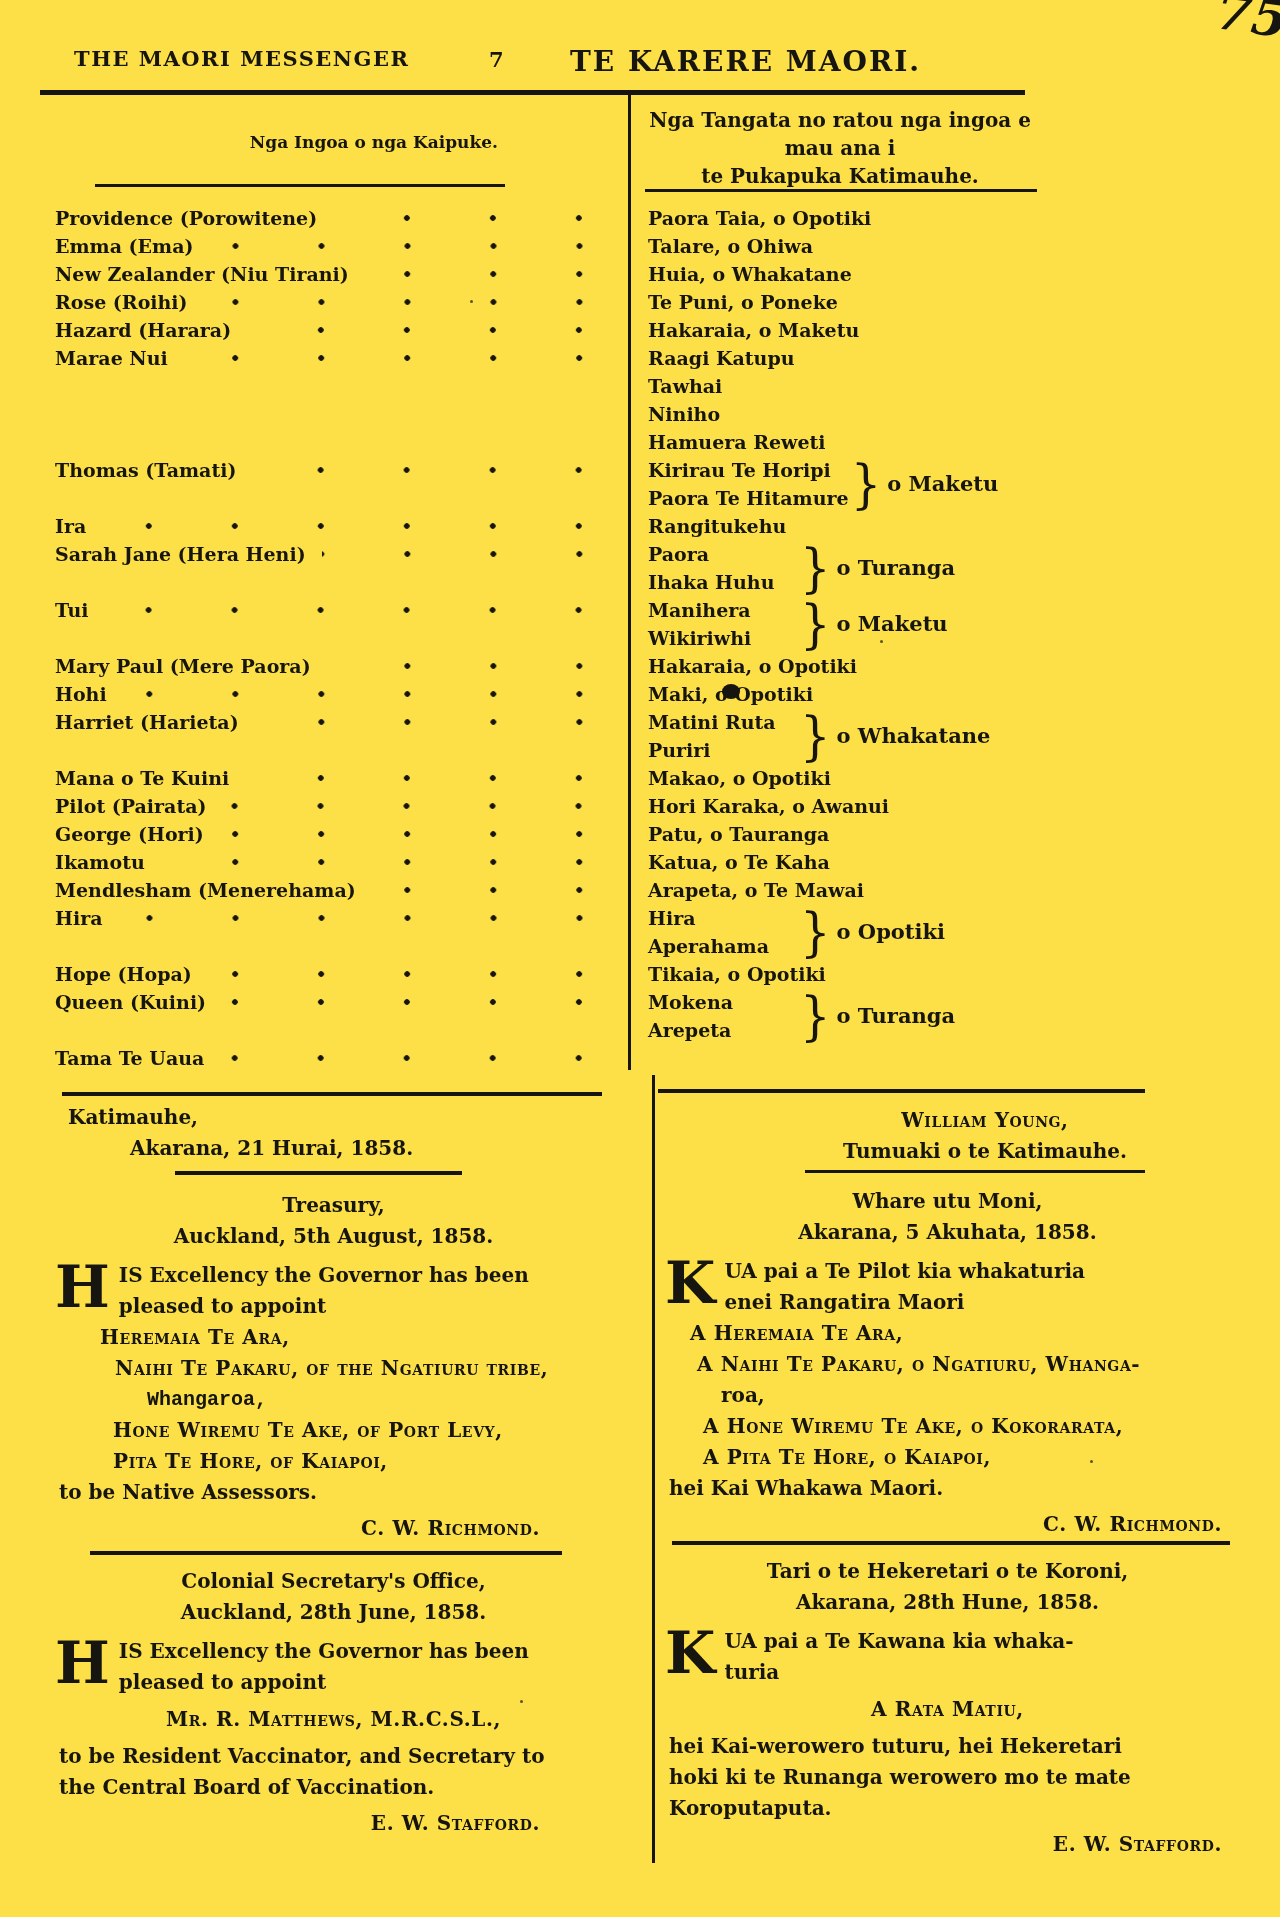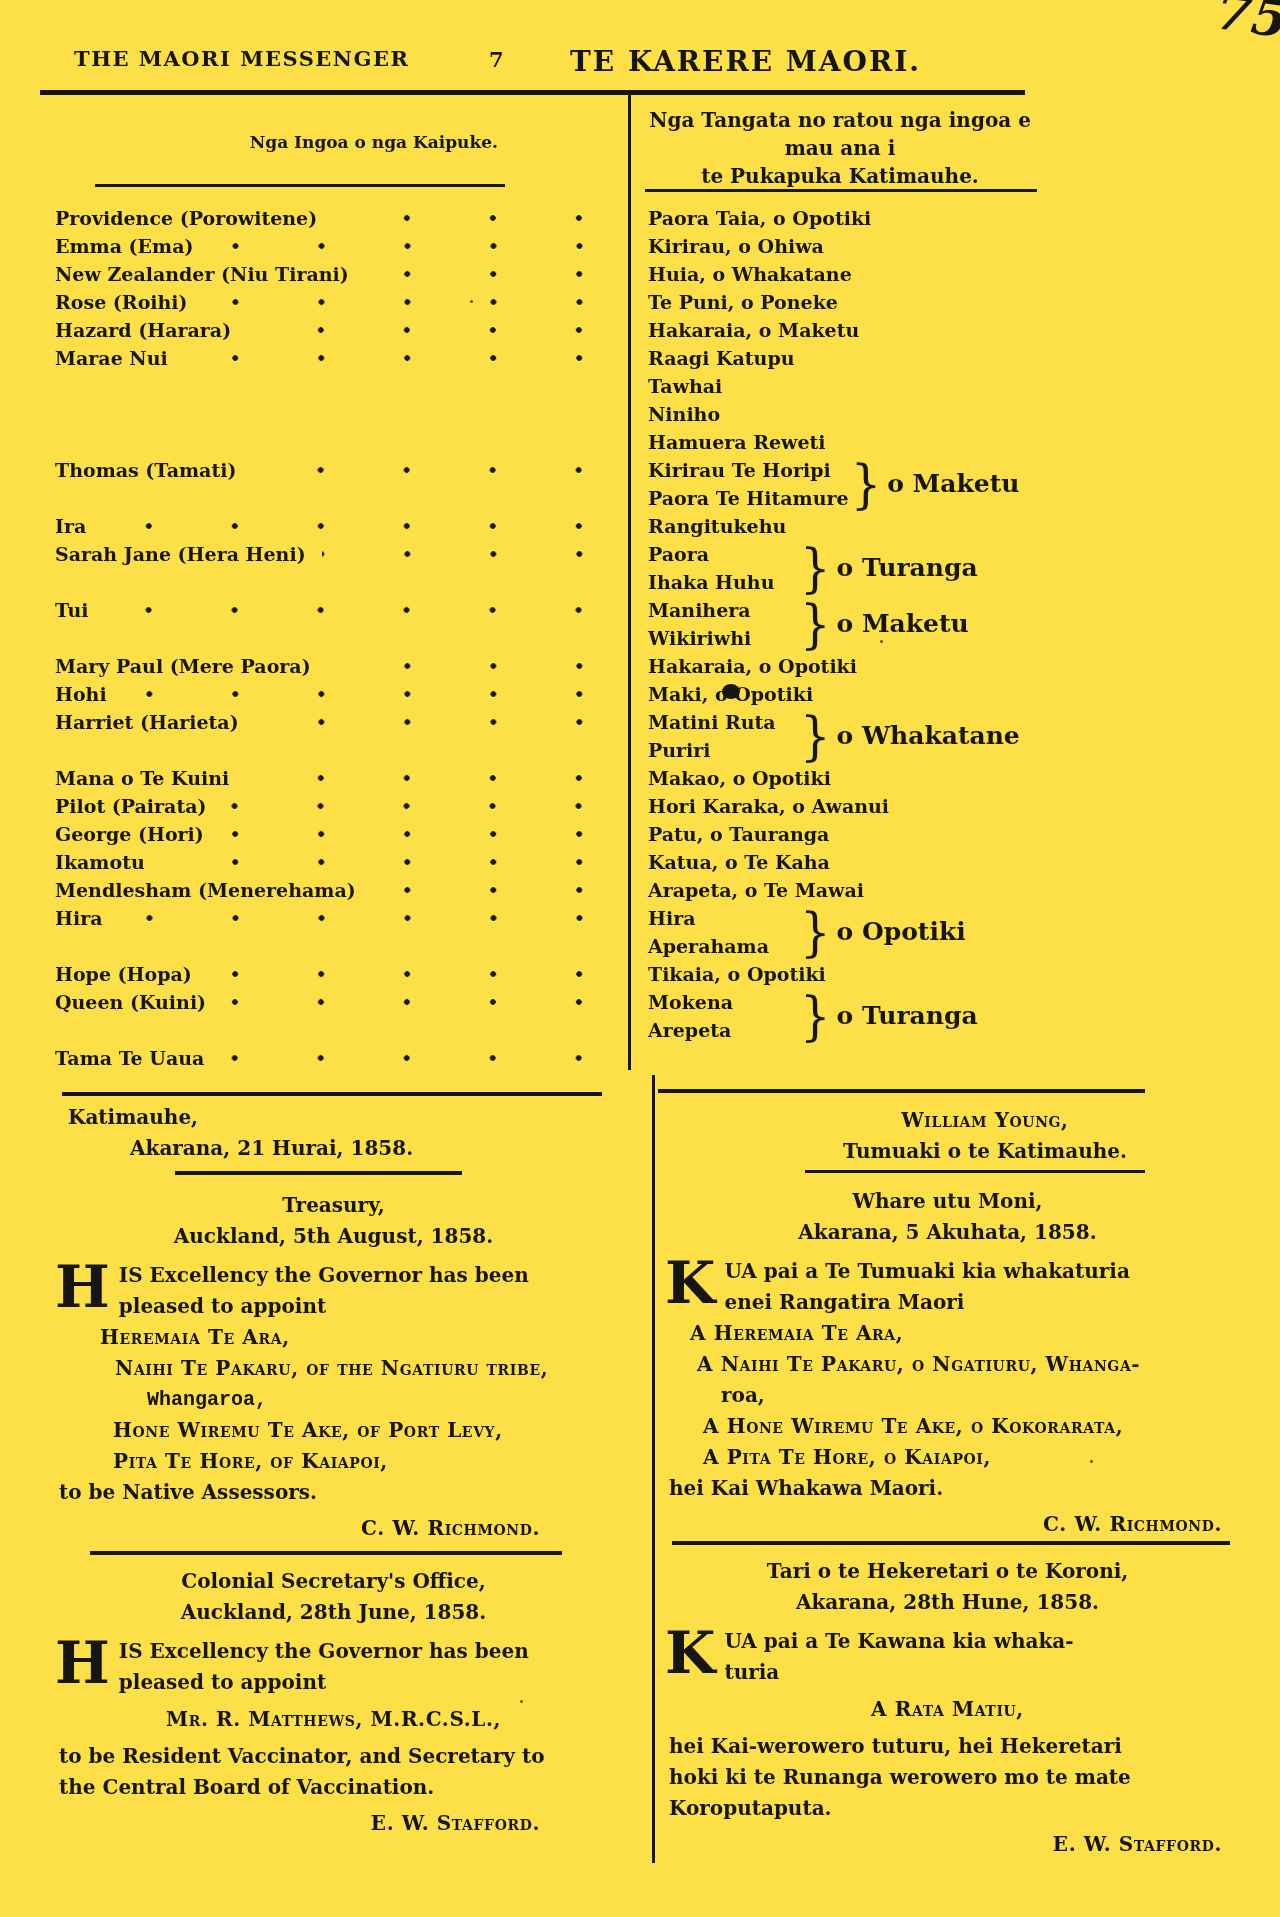--- a/index.html
+++ b/index.html
@@ -31,21 +31,21 @@
   .cell-ship{width:575px;display:flex;align-items:flex-start;}
   .ship-name{white-space:nowrap;}
   .leaders{flex:1;align-self:flex-start;height:28px;margin:0 8px 0 16px;
     background-image:radial-gradient(circle,#17150f 2.5px,rgba(0,0,0,0) 3.1px);
     background-size:86px 28px;background-repeat:repeat-x;background-position:right center;}
   .cell-persons{margin-left:18px;flex:1;}
   .person-line{white-space:nowrap;}
   .person-group{display:flex;align-items:center;}
   .group-names{display:flex;flex-direction:column;min-width:150px;}
   .brace{font-size:48px;font-weight:normal;line-height:50px;margin:0 6px 0 2px;transform:scaleY(1.08);}
-  .group-place{font-size:25px;white-space:nowrap;}
+  .group-place{font-size:21px;white-space:nowrap;}
   .ink-blot{position:absolute;left:722px;top:684px;width:18px;height:15px;background:#17150f;border-radius:50%;}
   
   .tbl-end-rule-left{position:absolute;left:62px;top:1092px;width:540px;height:4px;background:#17150f;}
   .tbl-end-rule-right{position:absolute;left:658px;top:1089px;width:487px;height:4px;background:#17150f;}
   .cert-left-rule{position:absolute;left:175px;top:1171px;width:287px;height:4px;background:#17150f;}
   .cert-right-rule{position:absolute;left:805px;top:1170px;width:340px;height:3px;background:#17150f;}
   .col-rule-left{position:absolute;left:90px;top:1551px;width:472px;height:4px;background:#17150f;}
   .col-rule-right{position:absolute;left:672px;top:1541px;width:558px;height:4px;background:#17150f;}
   
   .cert-left{position:absolute;left:68px;top:1102px;font-size:20px;line-height:31px;}
@@ -107,21 +107,21 @@
         <div class="cell-persons">
           <div class="person-line">Paora Taia, o Opotiki</div>
         </div>
       </div>
       <div class="reg-row">
         <div class="cell-ship">
           <span class="ship-name">Emma (Ema)</span>
           <span class="leaders"></span>
         </div>
         <div class="cell-persons">
-          <div class="person-line">Kirirau, o Ohiwa</div>
+          <div class="person-line">Talare, o Ohiwa</div>
         </div>
       </div>
       <div class="reg-row">
         <div class="cell-ship">
           <span class="ship-name">New Zealander (Niu Tirani)</span>
           <span class="leaders"></span>
         </div>
         <div class="cell-persons">
           <div class="person-line">Huia, o Whakatane</div>
         </div>
@@ -392,21 +392,21 @@
     <div class="appointee sc ind-d">Pita Te Hore, of Kaiapoi,</div>
     <div class="n-closing">to be Native Assessors.</div>
     <div class="sig sc sig-pad-en">C. W. Richmond.</div>
   </div>
 
   <div class="notice n-treasury-mi">
     <div class="n-head">Whare utu Moni,</div>
     <div class="n-head">Akarana, 5 Akuhata, 1858.</div>
     <div class="n-para">
       <span class="dropcap">K</span>
-      <div>UA pai a Te Tumuaki kia whakaturia</div>
+      <div>UA pai a Te Pilot kia whakaturia</div>
       <div>enei Rangatira Maori</div>
     </div>
     <div class="appointee sc ind-e">A Heremaia Te Ara,</div>
     <div class="appointee sc ind-f">A Naihi Te Pakaru, o Ngatiuru, Whanga-</div>
     <div class="appointee ind-g">roa,</div>
     <div class="appointee sc ind-h">A Hone Wiremu Te Ake, o Kokorarata,</div>
     <div class="appointee sc ind-h">A Pita Te Hore, o Kaiapoi,</div>
     <div class="n-closing">hei Kai Whakawa Maori.</div>
     <div class="sig sc sig-pad-mi">C. W. Richmond.</div>
   </div>

